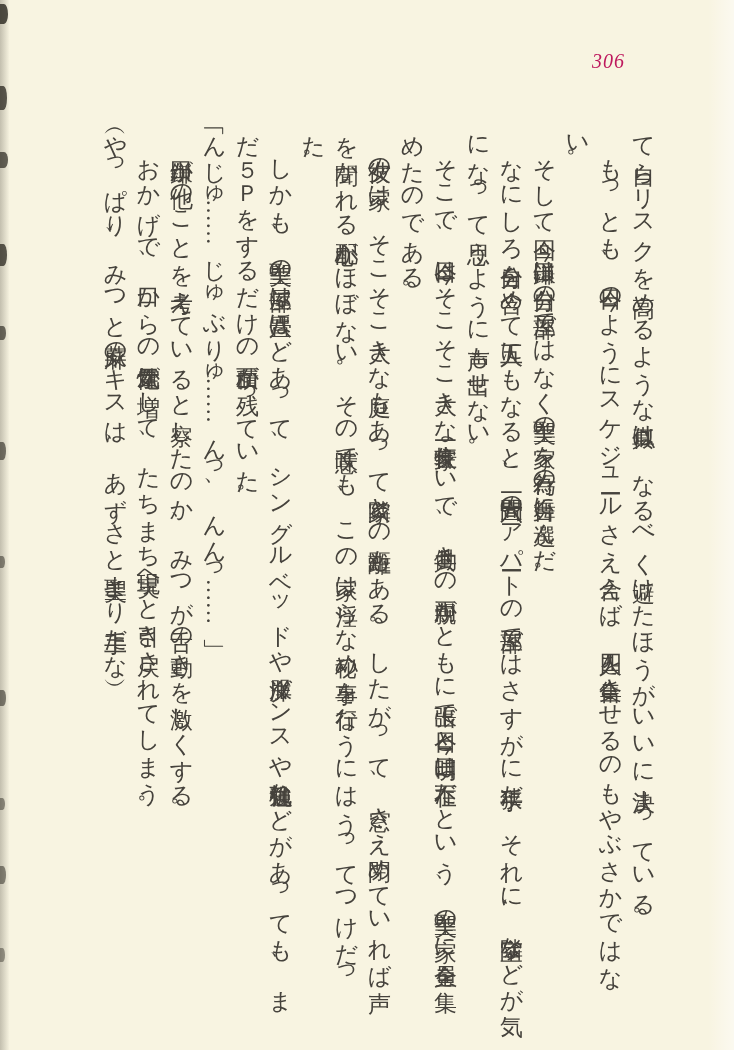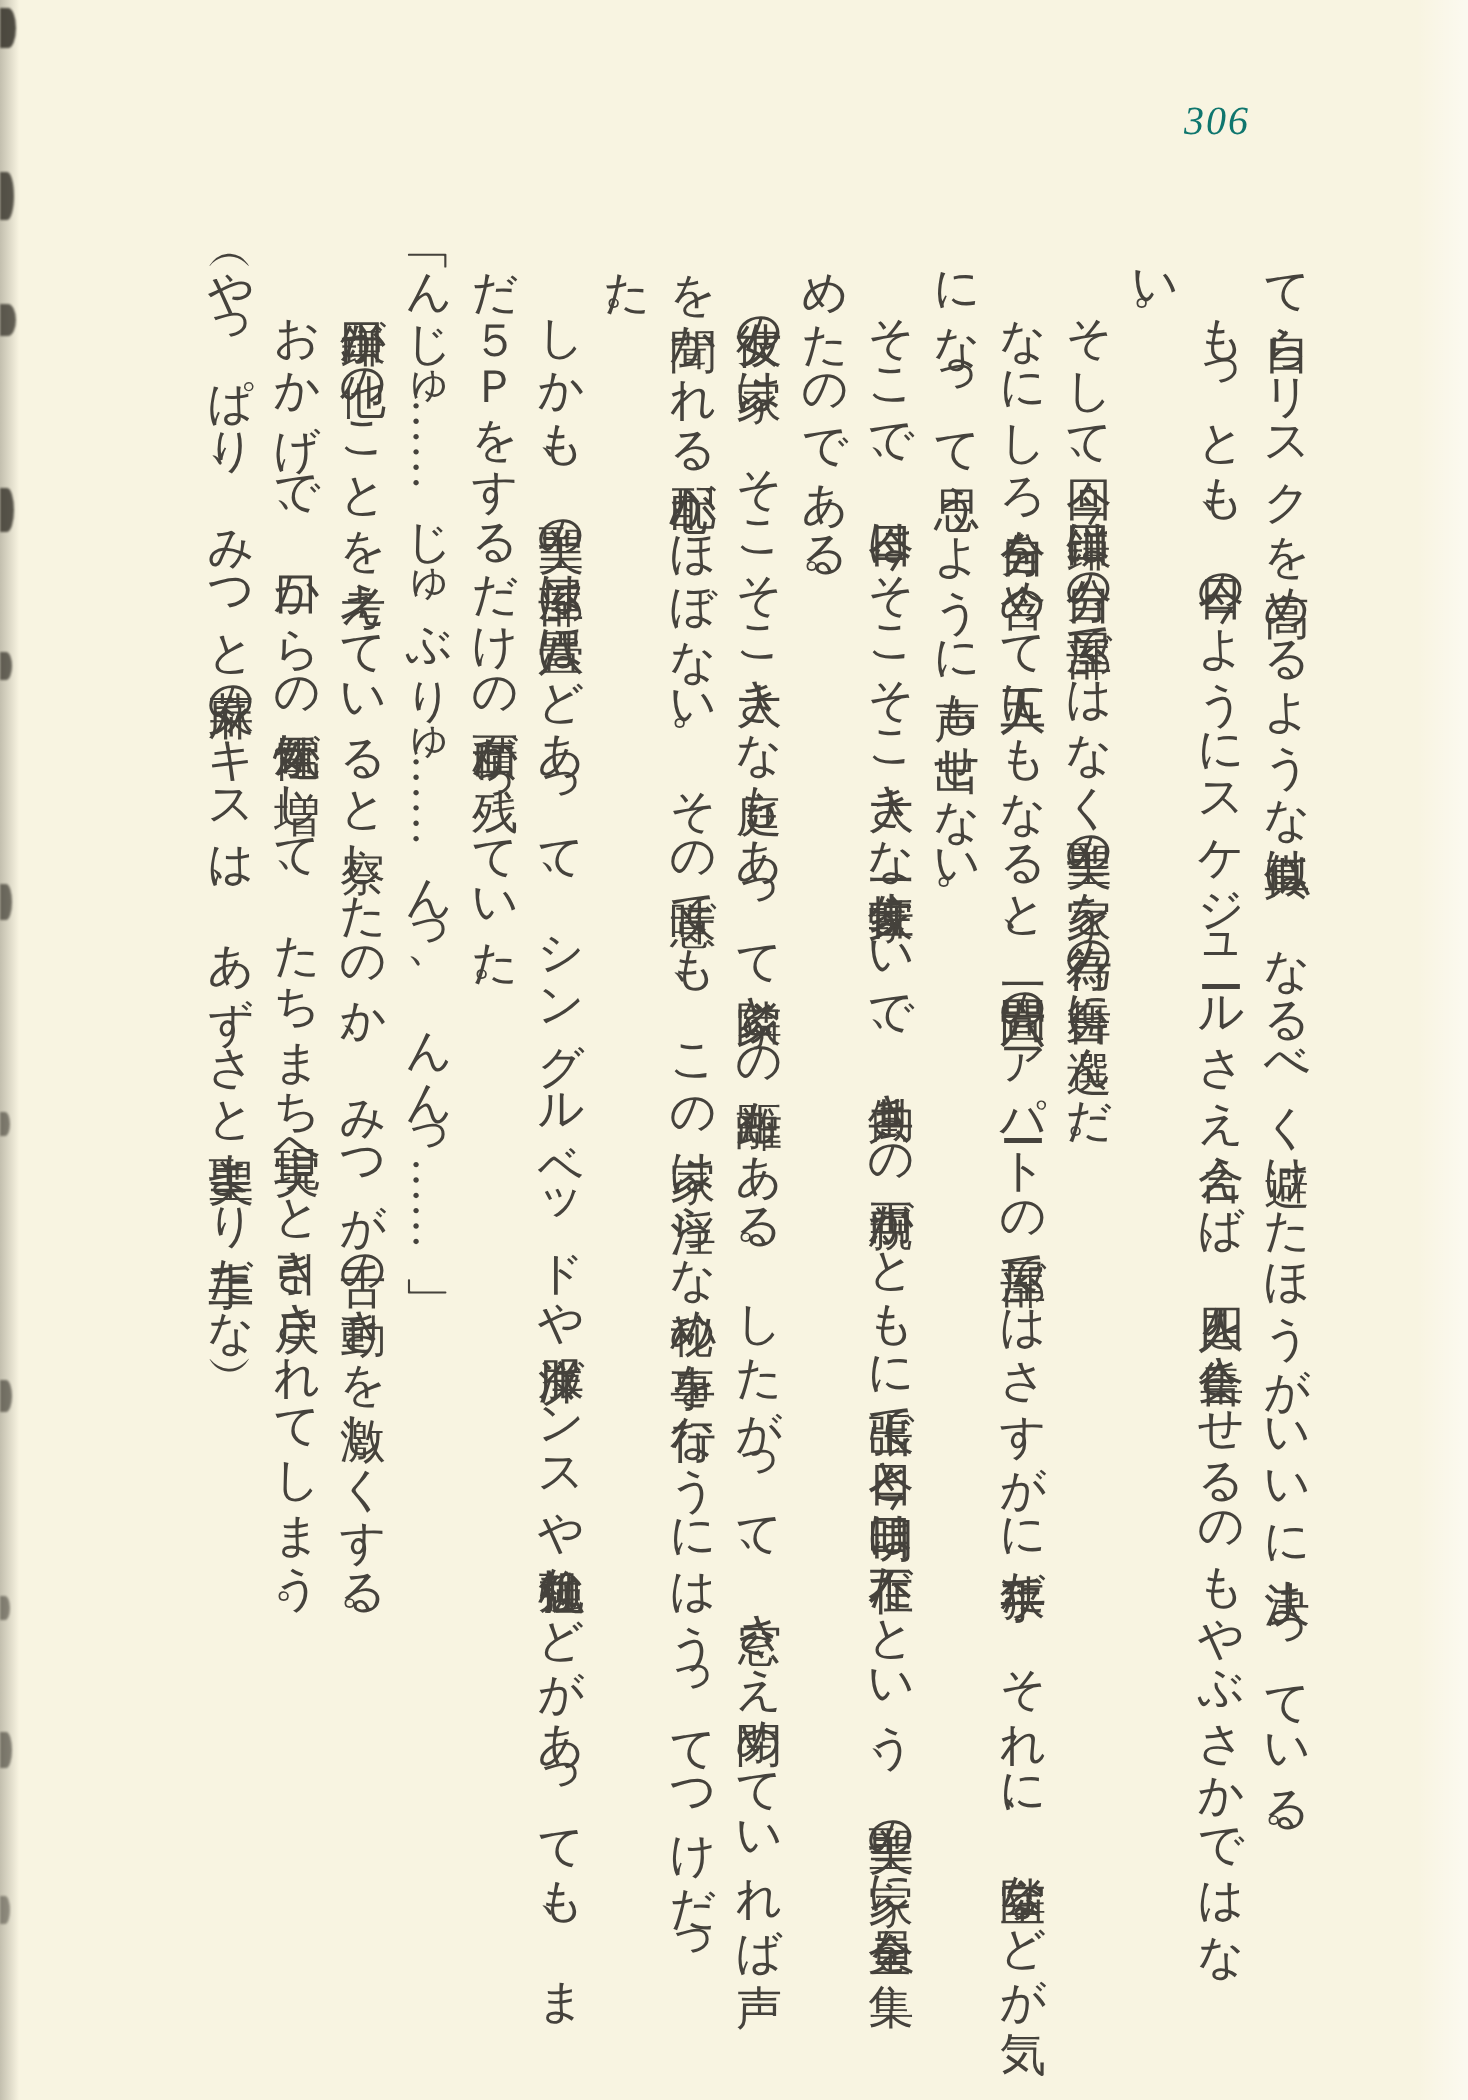--- a/index.html
+++ b/index.html
@@ -24,21 +24,21 @@
     background: linear-gradient(to right, rgba(255,255,255,0), rgba(255,255,255,0.5));
     pointer-events: none;
   }
   .page-number {
     position: absolute;
     top: 50px;
     left: 592px;
     font-size: 20px;
     font-style: italic;
     letter-spacing: 1px;
-    color: #0f766e;
+    color: #be185d;
   }
   .text-block {
     position: absolute;
     top: 120px;
     right: 74px;
     height: 880px;
     width: 562px;
     writing-mode: vertical-rl;
     -webkit-writing-mode: vertical-rl;
     text-orientation: mixed;

